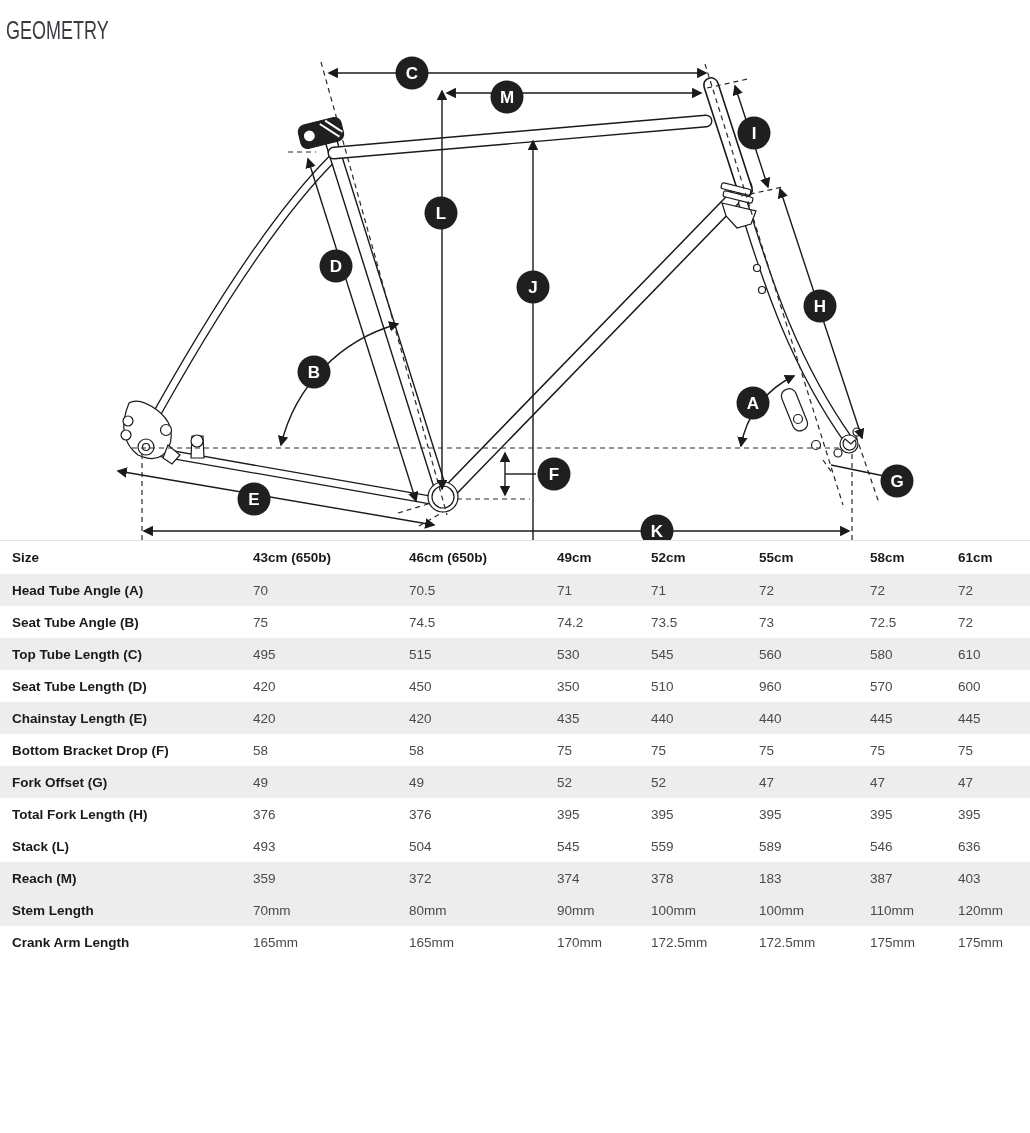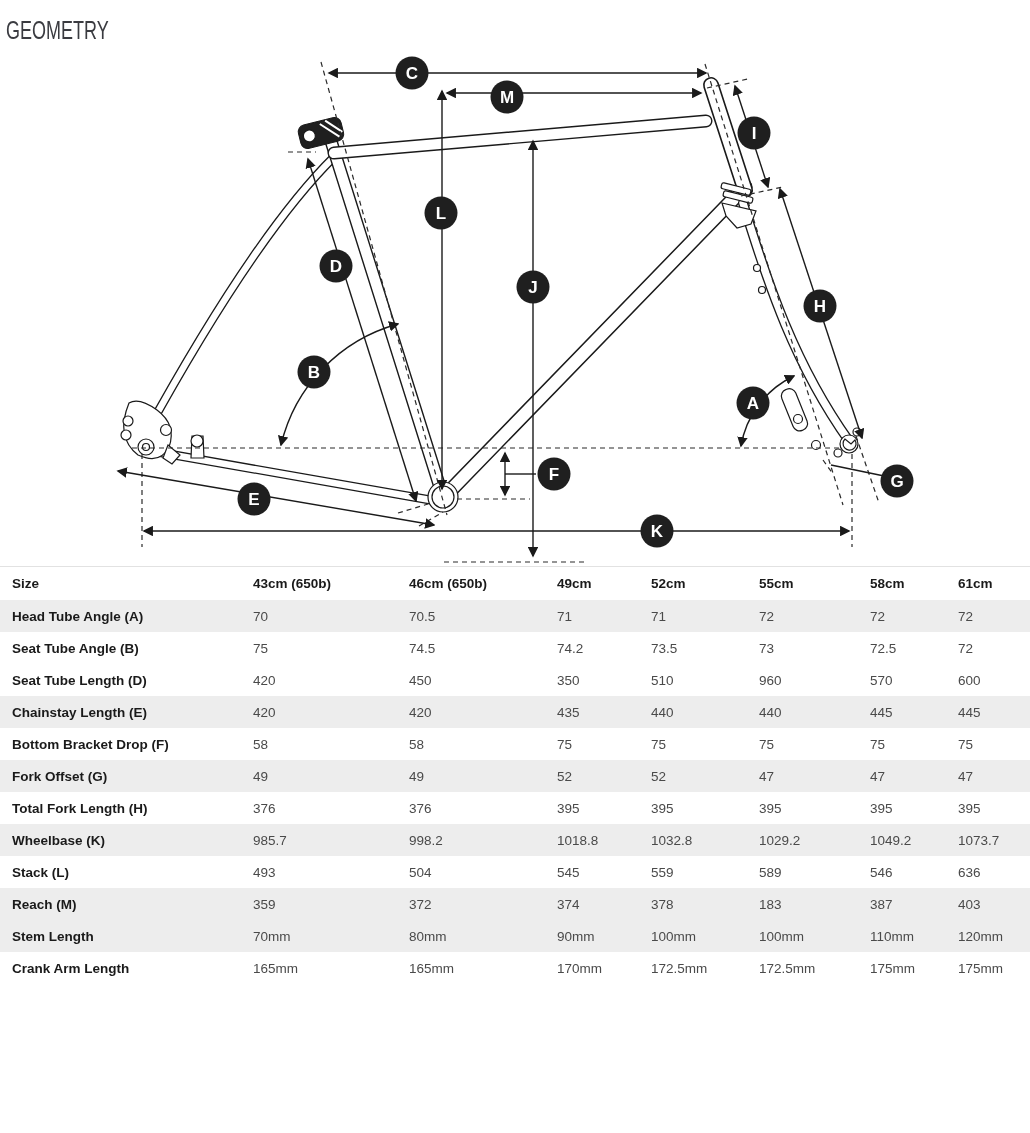--- a/index.html
+++ b/index.html
@@ -13,21 +13,21 @@
   svg{display:block;}
   .tube-o{stroke:#1a1a1a;fill:none;stroke-linecap:round;}
   .tube-i{stroke:#ffffff;fill:none;stroke-linecap:round;}
   .dash{stroke:#2a2a2a;stroke-width:1.2;fill:none;stroke-dasharray:5 4;}
   .dim{stroke:#1a1a1a;stroke-width:1.4;fill:none;}
   .detail{stroke:#1a1a1a;stroke-width:1.2;fill:#ffffff;}
   .detail-dark{stroke:#1a1a1a;stroke-width:1;fill:#1f1f1f;}
   .lbl-circle{fill:#1f1f1f;}
   .lbl-text{fill:#ffffff;font-weight:700;font-size:17px;text-anchor:middle;font-family:"Liberation Sans",sans-serif;}
   
-  .geo-table-wrap{position:absolute;top:566px;left:0;width:1030px;}
+  .geo-table-wrap{position:absolute;top:540px;left:0;width:1030px;}
   table{border-collapse:collapse;table-layout:fixed;width:1030px;border-top:1px solid #e2e2e2;}
   th,td{font-size:13.5px;text-align:left;vertical-align:middle;height:32px;padding:0;overflow:hidden;white-space:nowrap;}
   thead th{height:33px;font-weight:700;color:#1a1a1a;background:#fff;}
   td.row-label{font-weight:700;color:#1a1a1a;padding-left:12px;}
   th.size-col{padding-left:12px;}
   td.val{font-weight:400;color:#4a4a4a;}
   tr.stripe{background:#ededed;}
 </style>
 </head>
 <body>
@@ -243,20 +243,30 @@
         <tr>
           <td class="row-label">Seat Tube Angle (B)</td>
           <td class="val">75</td>
           <td class="val">74.5</td>
           <td class="val">74.2</td>
           <td class="val">73.5</td>
           <td class="val">73</td>
           <td class="val">72.5</td>
           <td class="val">72</td>
         </tr>
+        <tr class="stripe">
+          <td class="row-label">Top Tube Length (C)</td>
+          <td class="val">495</td>
+          <td class="val">515</td>
+          <td class="val">530</td>
+          <td class="val">545</td>
+          <td class="val">560</td>
+          <td class="val">580</td>
+          <td class="val">610</td>
+        </tr>
         <tr>
           <td class="row-label">Seat Tube Length (D)</td>
           <td class="val">420</td>
           <td class="val">450</td>
           <td class="val">350</td>
           <td class="val">510</td>
           <td class="val">960</td>
           <td class="val">570</td>
           <td class="val">600</td>
         </tr>
@@ -293,30 +303,20 @@
         <tr>
           <td class="row-label">Total Fork Length (H)</td>
           <td class="val">376</td>
           <td class="val">376</td>
           <td class="val">395</td>
           <td class="val">395</td>
           <td class="val">395</td>
           <td class="val">395</td>
           <td class="val">395</td>
         </tr>
-        <tr class="stripe">
-          <td class="row-label">Wheelbase (K)</td>
-          <td class="val">985.7</td>
-          <td class="val">998.2</td>
-          <td class="val">1018.8</td>
-          <td class="val">1032.8</td>
-          <td class="val">1029.2</td>
-          <td class="val">1049.2</td>
-          <td class="val">1073.7</td>
-        </tr>
         <tr>
           <td class="row-label">Stack (L)</td>
           <td class="val">493</td>
           <td class="val">504</td>
           <td class="val">545</td>
           <td class="val">559</td>
           <td class="val">589</td>
           <td class="val">546</td>
           <td class="val">636</td>
         </tr>

